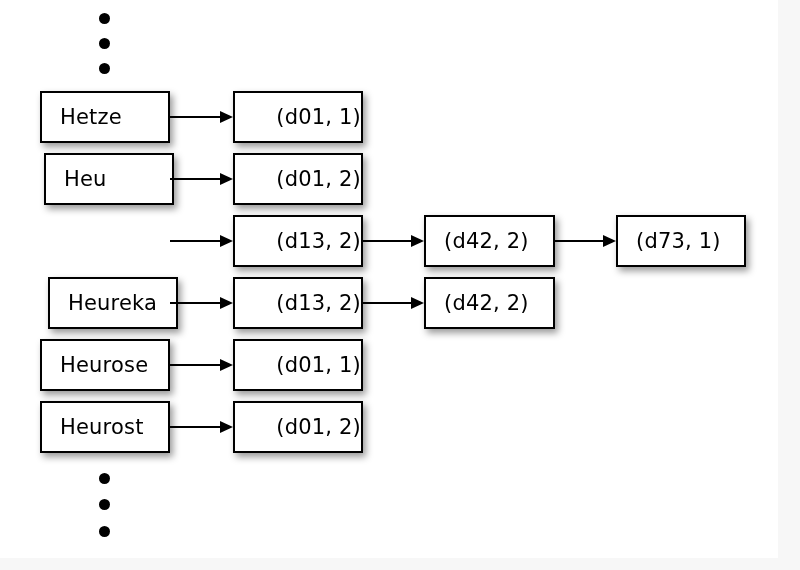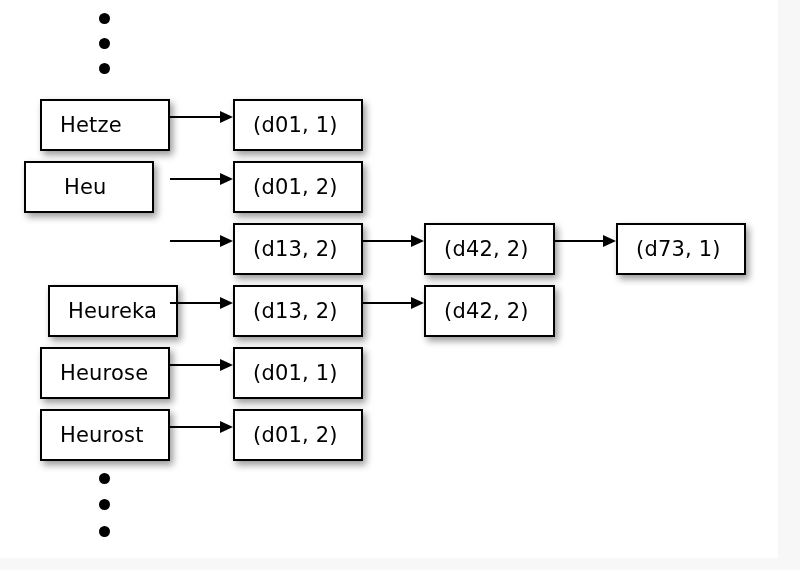--- a/index.html
+++ b/index.html
@@ -37,27 +37,26 @@
     background: #ffffff;
     border: 2px solid #000000;
     box-shadow: 3px 4px 7px rgba(0,0,0,0.40);
     display: flex;
     align-items: center;
     height: 52px;
     font-size: 21px;
     color: #000000;
     letter-spacing: 0.2px;
     white-space: nowrap;
-    margin-top: 8px;
   }
   .node .label {
     padding-left: 18px;
   }
   .col1 { width: 130px; }
-  .col2 { width: 130px; }
+  .col2 { width: 130px; justify-content: flex-end; }
   .col3 { width: 131px; }
   .col4 { width: 130px; }
 
   
   .arrow {
     position: absolute;
     height: 12px;
     pointer-events: none;
   }
   .arrow .shaft {
@@ -92,21 +91,21 @@
 <div id="canvas">
   <div id="sheet"></div>
 
   <div class="dot" style="left:99px; top:13px;"></div>
   <div class="dot" style="left:99px; top:38px;"></div>
   <div class="dot" style="left:99px; top:63px;"></div>
 
   <div class="node col1" style="left:40px; top:91px;">
       <span class="label">Hetze</span>
     </div>
-  <div class="node col1" style="left:24px; top:153px;padding-left:20px;">
+  <div class="node col1" style="left:44px; top:153px;">
       <span class="label">Heu</span>
     </div>
   <div class="node col1" style="left:48px; top:277px;">
       <span class="label">Heureka</span>
     </div>
   <div class="node col1" style="left:40px; top:401px;">
       <span class="label">Heurost</span>
     </div>
   <div class="node col1" style="left:40px; top:339px;">
       <span class="label">Heurose</span>

